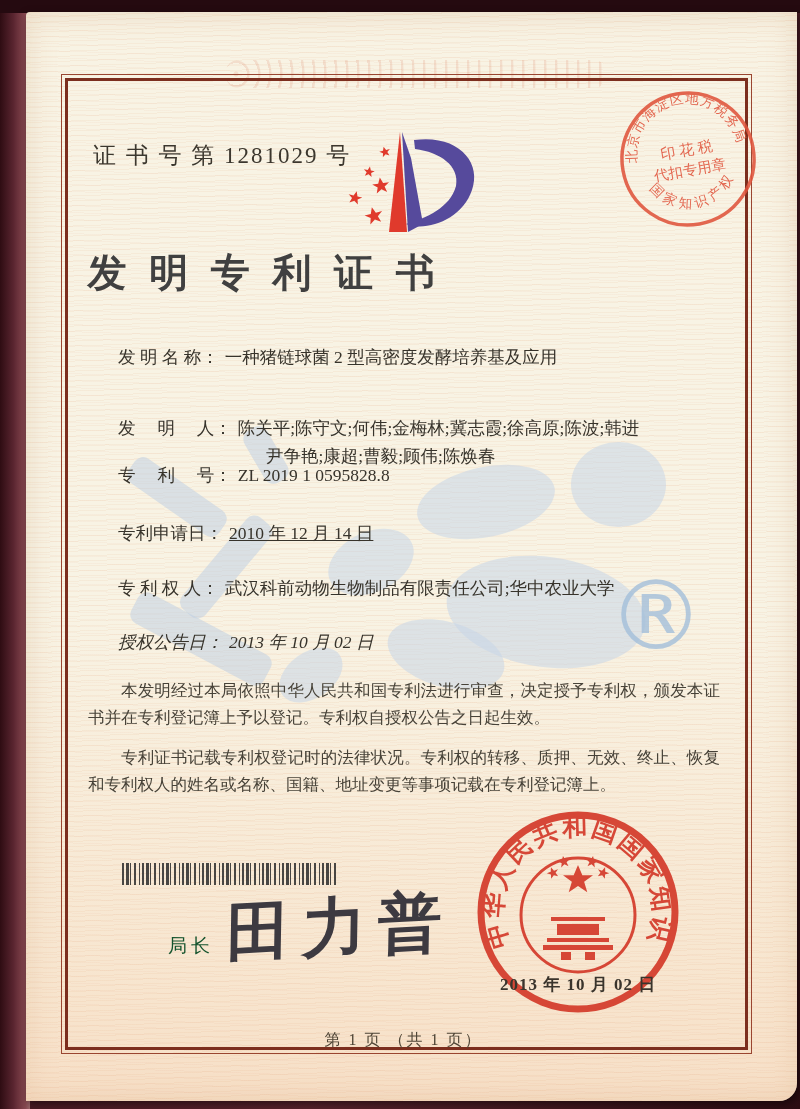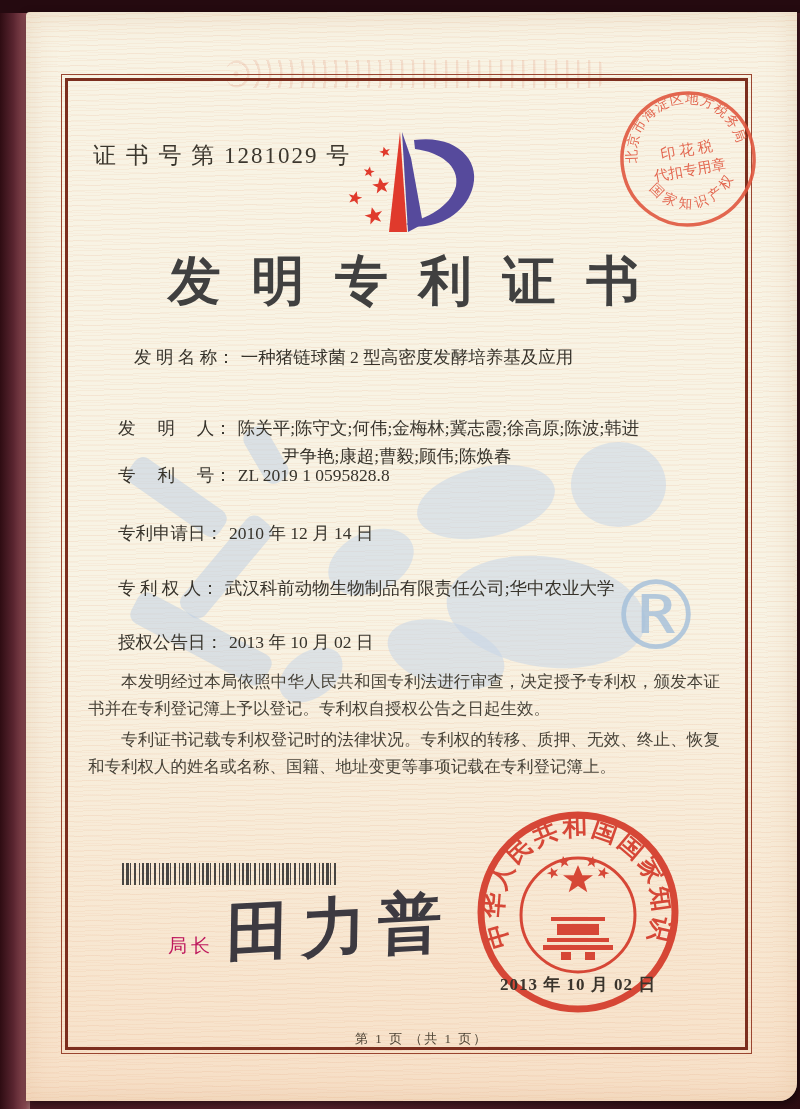--- a/index.html
+++ b/index.html
@@ -42,54 +42,54 @@
   .wm-reg{position:absolute;left:582px;top:548px;font-size:96px;color:rgba(163,190,218,.8);
     font-family:"DejaVu Sans",sans-serif;}
 
   .cert-no{position:absolute;left:67px;top:128px;font-size:23px;color:#3c372e;letter-spacing:2px;}
 
   .logo{position:absolute;left:302px;top:114px;}
 
   .tax-stamp{position:absolute;left:577px;top:62px;transform:rotate(-10deg);opacity:.88;}
   .tax-stamp text{font-family:"Liberation Serif",serif;fill:#e0543c;}
 
-  .title{position:absolute;left:39px;top:234px;width:677px;margin:0;text-align:center;
-    font-size:53px;font-weight:700;color:#404040;letter-spacing:.58em;padding-left:.58em;box-sizing:border-box;}
+  .title{position:absolute;left:39px;top:234px;width:677px;margin:0;
+    font-size:39px;font-weight:700;color:#404040;letter-spacing:.58em;padding-left:.58em;box-sizing:border-box;}
 
   .fields{position:absolute;left:92px;top:333px;width:580px;font-size:17.5px;color:#37332b;}
   .frow{position:absolute;left:0;white-space:nowrap;}
   .frow .lab{display:inline-block;}
   .frow .val{margin-left:6px;}
-  .frow .val2{position:absolute;left:148px;top:28px;white-space:nowrap;margin-left:16px;}
-  .r0{top:0;margin-left:16px;} .r1{top:71px;} .r2{top:118px;} .r3{top:176px;} .r4{top:231px;text-align:right;} .r5{top:285px;}
+  .frow .val2{position:absolute;left:148px;top:28px;white-space:nowrap;}
+  .r0{top:0;} .r1{top:71px;} .r2{top:118px;} .r3{top:176px;text-decoration:underline;} .r4{top:231px;text-align:right;} .r5{top:285px;font-style:italic;}
 
   .bodytext{position:absolute;left:62px;top:652px;width:632px;font-size:16.5px;line-height:27px;
     color:#474238;text-align:justify;}
-  .bodytext p{margin:4px 0 1px 0;text-indent:2em;}
+  .bodytext p{margin:13px 0 1px 0;text-indent:2em;}
 
   .barcode{position:absolute;left:96px;top:851px;width:214px;height:22px;
     background:repeating-linear-gradient(90deg,
       #2a2a2a 0 2px, transparent 2px 4px,
       #2a2a2a 4px 7px, transparent 7px 8px,
       #2a2a2a 8px 9px, transparent 9px 12px,
       #2a2a2a 12px 14px, transparent 14px 17px,
       #2a2a2a 17px 18px, transparent 18px 20px);
     opacity:.85;}
 
-  .sig-label{position:absolute;left:142px;top:921px;font-size:19px;color:#be185d;letter-spacing:4px;}
+  .sig-label{position:absolute;left:142px;top:921px;font-size:19px;color:#14532d;letter-spacing:4px;}
   .sig-name{position:absolute;left:200px;top:872px;font-size:64px;color:#2e2c35;
     transform:rotate(-3deg) skewX(-4deg);letter-spacing:12px;font-weight:600;opacity:.92;}
 
   .seal{position:absolute;left:447px;top:795px;opacity:.92;}
   .seal text{font-family:"Liberation Serif",serif;fill:#d43a2a;font-weight:700;}
   .seal-date{position:absolute;left:447px;top:961px;width:210px;text-align:center;
     font-size:17px;font-weight:700;color:#3a342c;letter-spacing:1px;}
 
   .footer{position:absolute;left:39px;top:1018px;width:677px;text-align:center;
-    font-size:13px;color:#4e4435;letter-spacing:2px;padding-left:18px;}
+    font-size:16px;color:#4e4435;letter-spacing:2px;}
 </style>
 </head>
 <body>
 
 <div class="spine"></div>
 <div class="top-edge"></div>
 
 <div class="page">
 
   <div class="wm">

